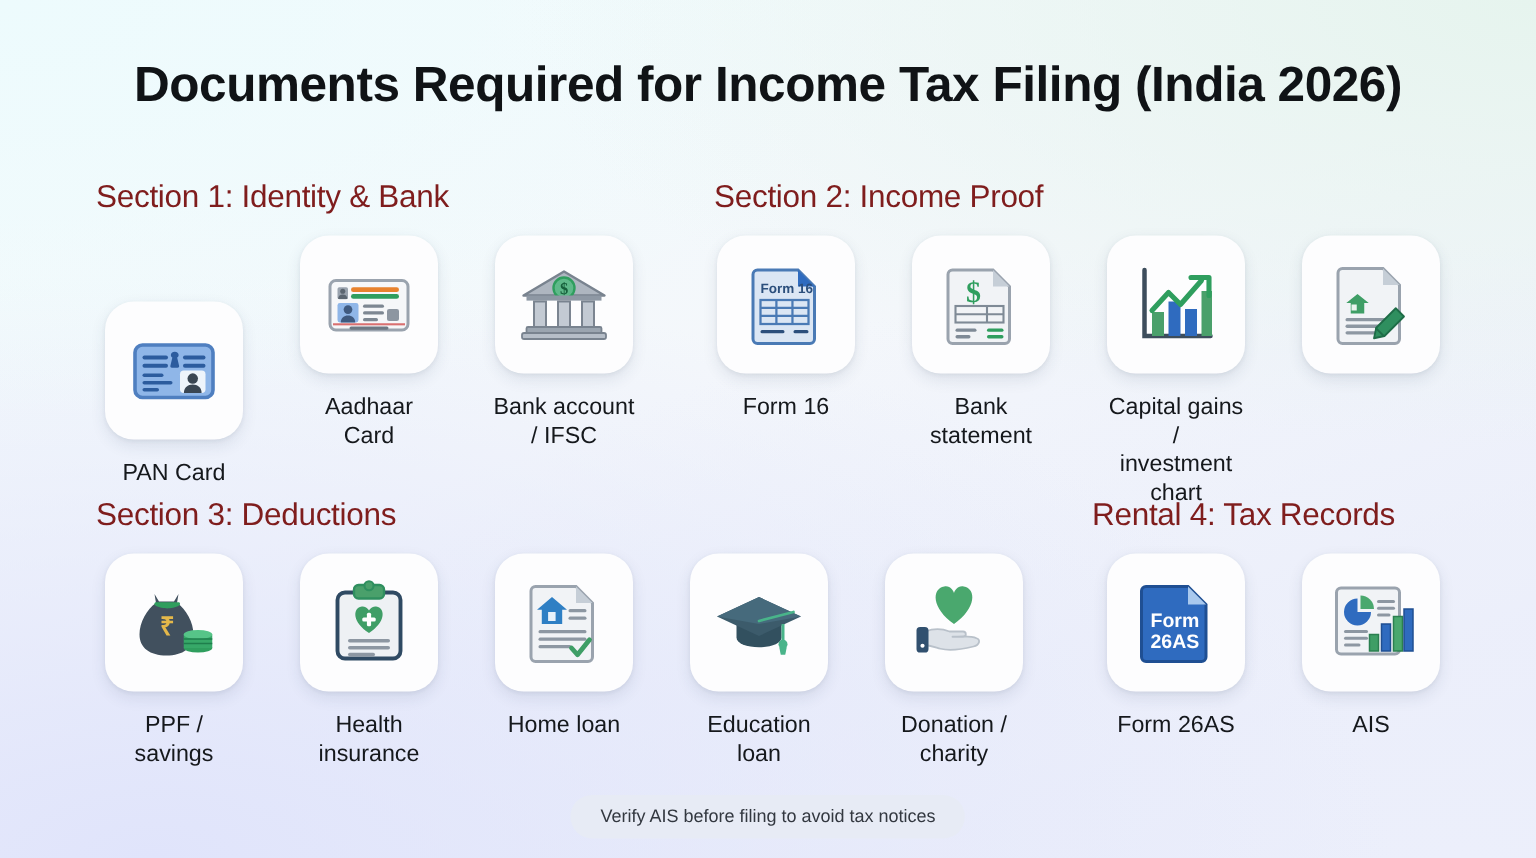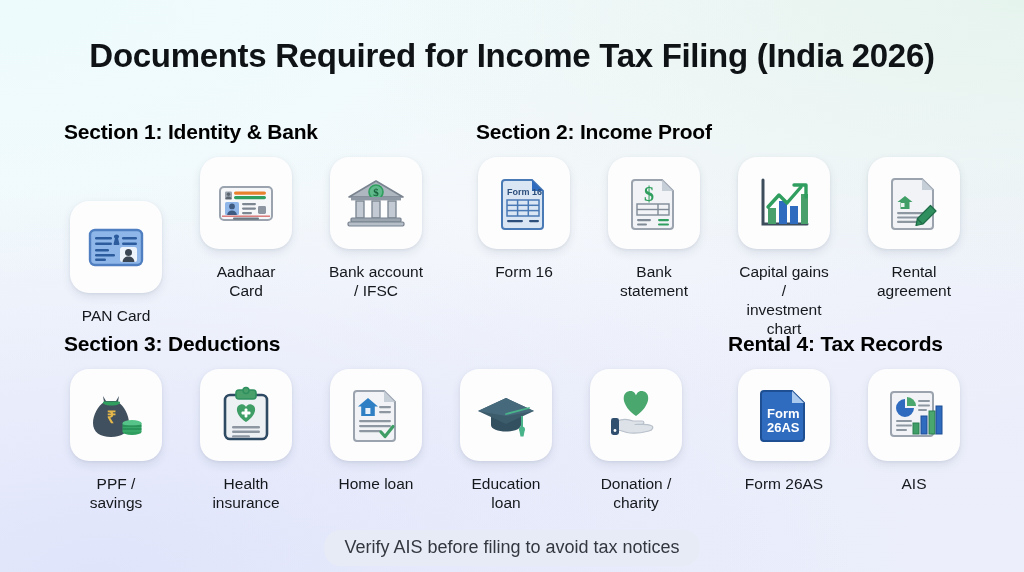--- a/index.html
+++ b/index.html
@@ -18,21 +18,21 @@
 
   .title{
     position:absolute;left:0;right:0;top:37px;
     text-align:center;
     font-size:33px;font-weight:bold;letter-spacing:-0.3px;
     color:#101316;
   }
 
   .sec-head{
     position:absolute;
-    font-size:21px;font-weight:bold;color:#000000;
+    font-size:21px;font-weight:normal;color:#7f1d1d;
     letter-spacing:-0.2px;
     text-align:right;
   }
   #sec1-head{left:64px;top:120px;}
   #sec2-head{left:476px;top:120px;}
   #sec3-head{left:64px;top:332px;}
   #sec4-head{left:728px;top:332px;}
 
   .tile{
     position:absolute;width:96px;
@@ -48,21 +48,21 @@
     margin-top:13px;
     font-size:15.5px;line-height:19px;color:#15181c;
     white-space:pre-line;
   }
 
   .footer-pill{
     position:absolute;left:50%;transform:translateX(-50%);
     top:530px;
     background:#e7ebf5;border-radius:16px;
     padding:7px 20px 8px;
-    font-size:18px;color:#333840;
+    font-size:12px;color:#333840;
   }
   svg{display:block;}
 </style>
 </head>
 <body>
 
 <div class="page">
 
   <div class="title">Documents Required for Income Tax Filing (India 2026)</div>
 
@@ -225,22 +225,20 @@
         <g fill="#8d97a2">
           <rect x="16" y="42" width="31" height="2.2" rx="1.1"></rect>
           <rect x="16" y="46.4" width="31" height="2.2" rx="1.1"></rect>
           <rect x="16" y="50.8" width="22" height="2.2" rx="1.1"></rect>
         </g>
         <path d="M49.5 35.5 l5.5 5.5 -13 13 -7 1.5 1.5 -7z" fill="#2f8f5f" stroke="#1e6c47" stroke-width="1.2" stroke-linejoin="round"></path>
         <path d="M36 48.5 l5.5 5.5" stroke="#1e6c47" stroke-width="1.2"></path>
       </svg>
       </span>
     </div>
-    <div class="cap">Rental
-agreement</div>
   </div>
 
   <div class="tile" style="left:68px;top:369px;">
     <div class="card">
       <span>
       <svg width="66" height="66" viewBox="0 0 66 66">
         <path d="M20 14 l3 5 h10 l3 -5 -1 6c6 4 11 13 11 21 0 9-7 14-18 14s-18-5-18-14c0-8 5-17 11-21z" fill="#41505e"></path>
         <path d="M21 19.5 h15 c1 0 1.6 1.3 .4 2.2 -2 1.4 -6 1.9 -7.9 1.9 -1.9 0 -5.9 -.5 -7.9 -1.9 -1.2 -.9 -.6 -2.2 .4 -2.2z" fill="#2f9e5e"></path>
         <text x="28.5" y="41" font-family="'Liberation Sans',sans-serif" font-size="17" font-weight="bold" fill="#e4b84a" text-anchor="middle">₹</text>
         <g>

